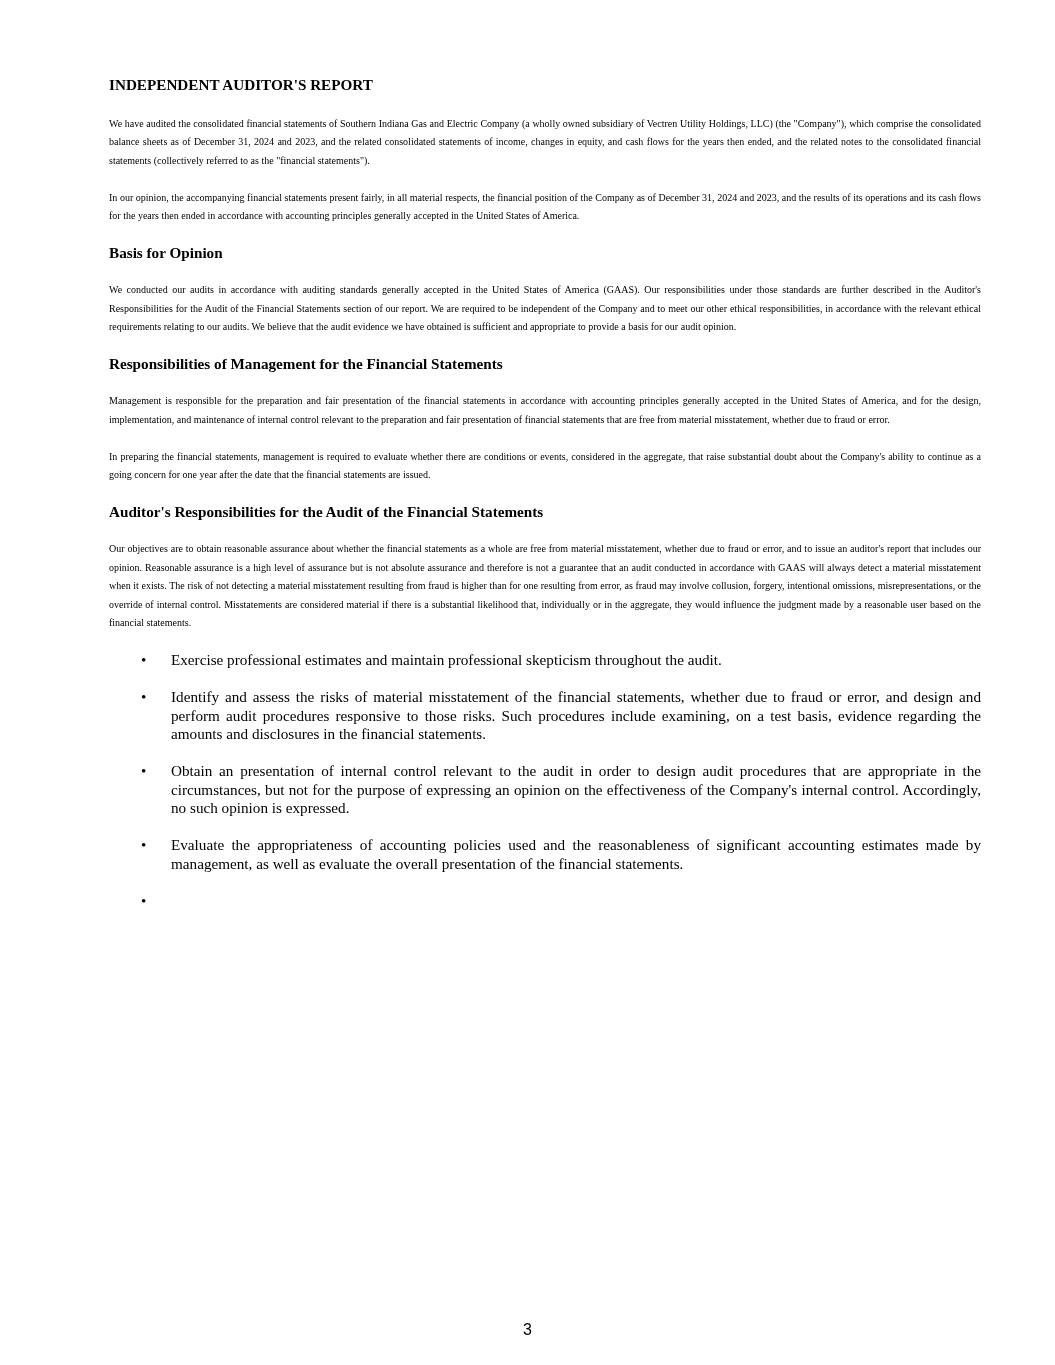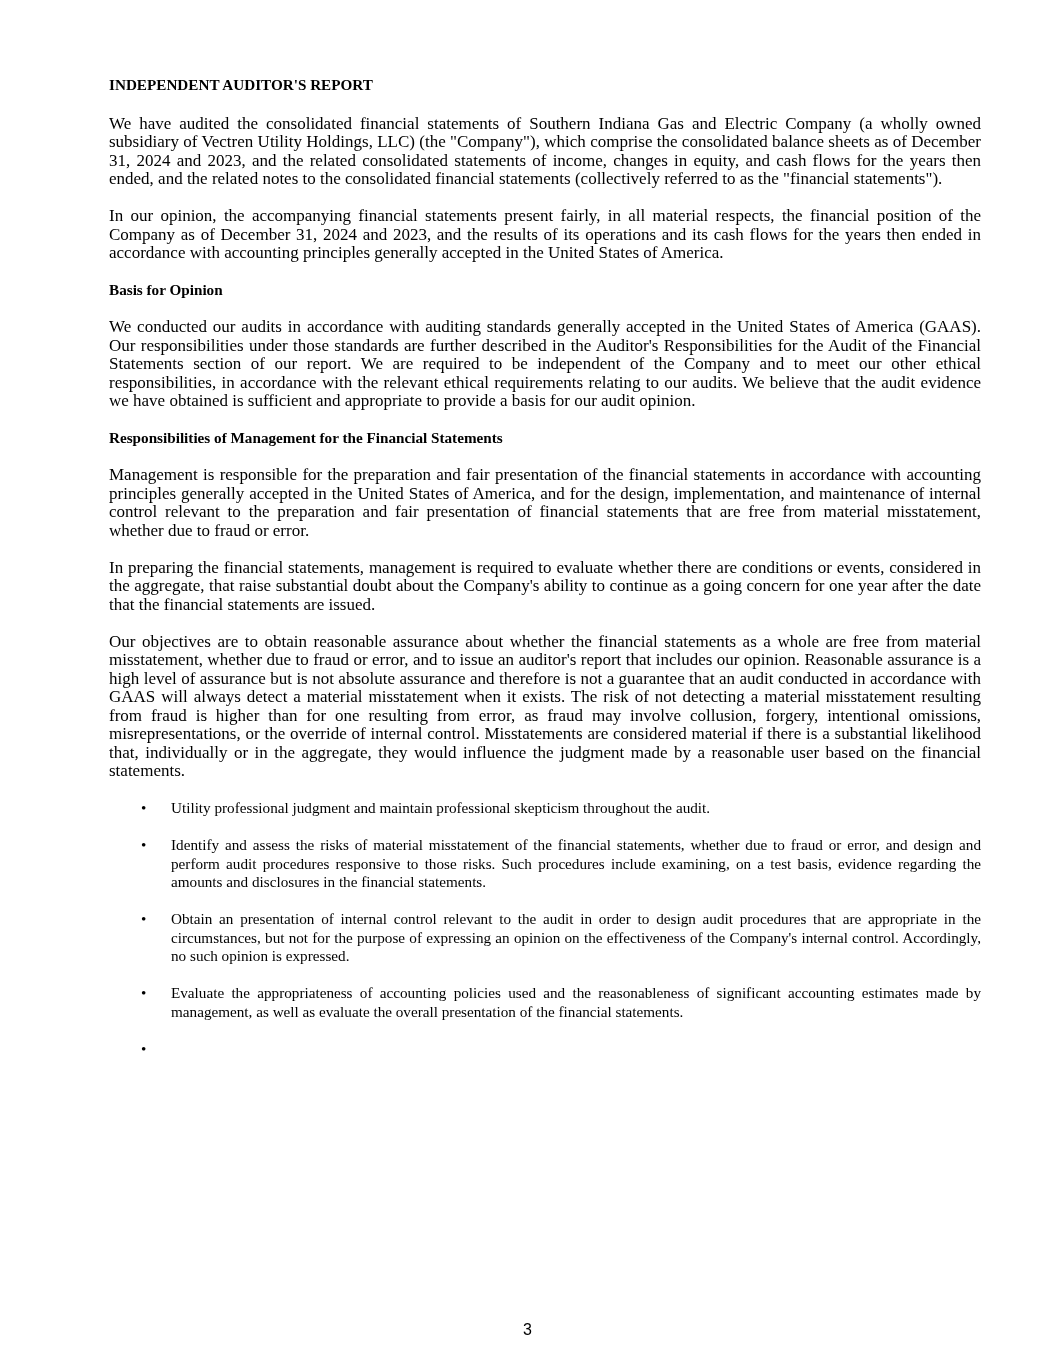--- a/index.html
+++ b/index.html
@@ -33,21 +33,21 @@
       line-height: 18.5px;
       margin: 0 0 19px 0;
     }
     h2 {
       font-weight: bold;
       font-size: 15.2px;
       line-height: 18.5px;
       margin: 0 0 18.5px 0;
     }
     p {
-      font-size: 17px;
+      font-size: 10px;
       line-height: 18.5px;
       margin: 0 0 18.5px 0;
       text-align: justify;
     }
     ul.bullets {
       list-style: none;
       margin: 0;
       padding: 0;
     }
     ul.bullets li {
@@ -90,25 +90,26 @@
     <p>We conducted our audits in accordance with auditing standards generally accepted in the United States of America (GAAS). Our responsibilities under those standards are further described in the Auditor's Responsibilities for the Audit of the Financial Statements section of our report. We are required to be independent of the Company and to meet our other ethical responsibilities, in accordance with the relevant ethical requirements relating to our audits. We believe that the audit evidence we have obtained is sufficient and appropriate to provide a basis for our audit opinion.</p>
   </section>
 
   <section>
     <h2>Responsibilities of Management for the Financial Statements</h2>
     <p>Management is responsible for the preparation and fair presentation of the financial statements in accordance with accounting principles generally accepted in the United States of America, and for the design, implementation, and maintenance of internal control relevant to the preparation and fair presentation of financial statements that are free from material misstatement, whether due to fraud or error.</p>
     <p>In preparing the financial statements, management is required to evaluate whether there are conditions or events, considered in the aggregate, that raise substantial doubt about the Company's ability to continue as a going concern for one year after the date that the financial statements are issued.</p>
   </section>
 
   <section>
+    <h2>Auditor's Responsibilities for the Audit of the Financial Statements</h2>
     <p>Our objectives are to obtain reasonable assurance about whether the financial statements as a whole are free from material misstatement, whether due to fraud or error, and to issue an auditor's report that includes our opinion. Reasonable assurance is a high level of assurance but is not absolute assurance and therefore is not a guarantee that an audit conducted in accordance with GAAS will always detect a material misstatement when it exists. The risk of not detecting a material misstatement resulting from fraud is higher than for one resulting from error, as fraud may involve collusion, forgery, intentional omissions, misrepresentations, or the override of internal control. Misstatements are considered material if there is a substantial likelihood that, individually or in the aggregate, they would influence the judgment made by a reasonable user based on the financial statements.</p>
     <ul class="bullets">
       <li>
         <span class="bullet">•</span>
-        <span>Utility professional judgment and maintain professional skepticism throughout the audit.</span>
+        <span>Exercise professional estimates and maintain professional skepticism throughout the audit.</span>
       </li>
       <li>
         <span class="bullet">•</span>
         <span>Identify and assess the risks of material misstatement of the financial statements, whether due to fraud or error, and design and perform audit procedures responsive to those risks. Such procedures include examining, on a test basis, evidence regarding the amounts and disclosures in the financial statements.</span>
       </li>
       <li>
         <span class="bullet">•</span>
         <span>Obtain an presentation of internal control relevant to the audit in order to design audit procedures that are appropriate in the circumstances, but not for the purpose of expressing an opinion on the effectiveness of the Company's internal control. Accordingly, no such opinion is expressed.</span>
       </li>
       <li>

